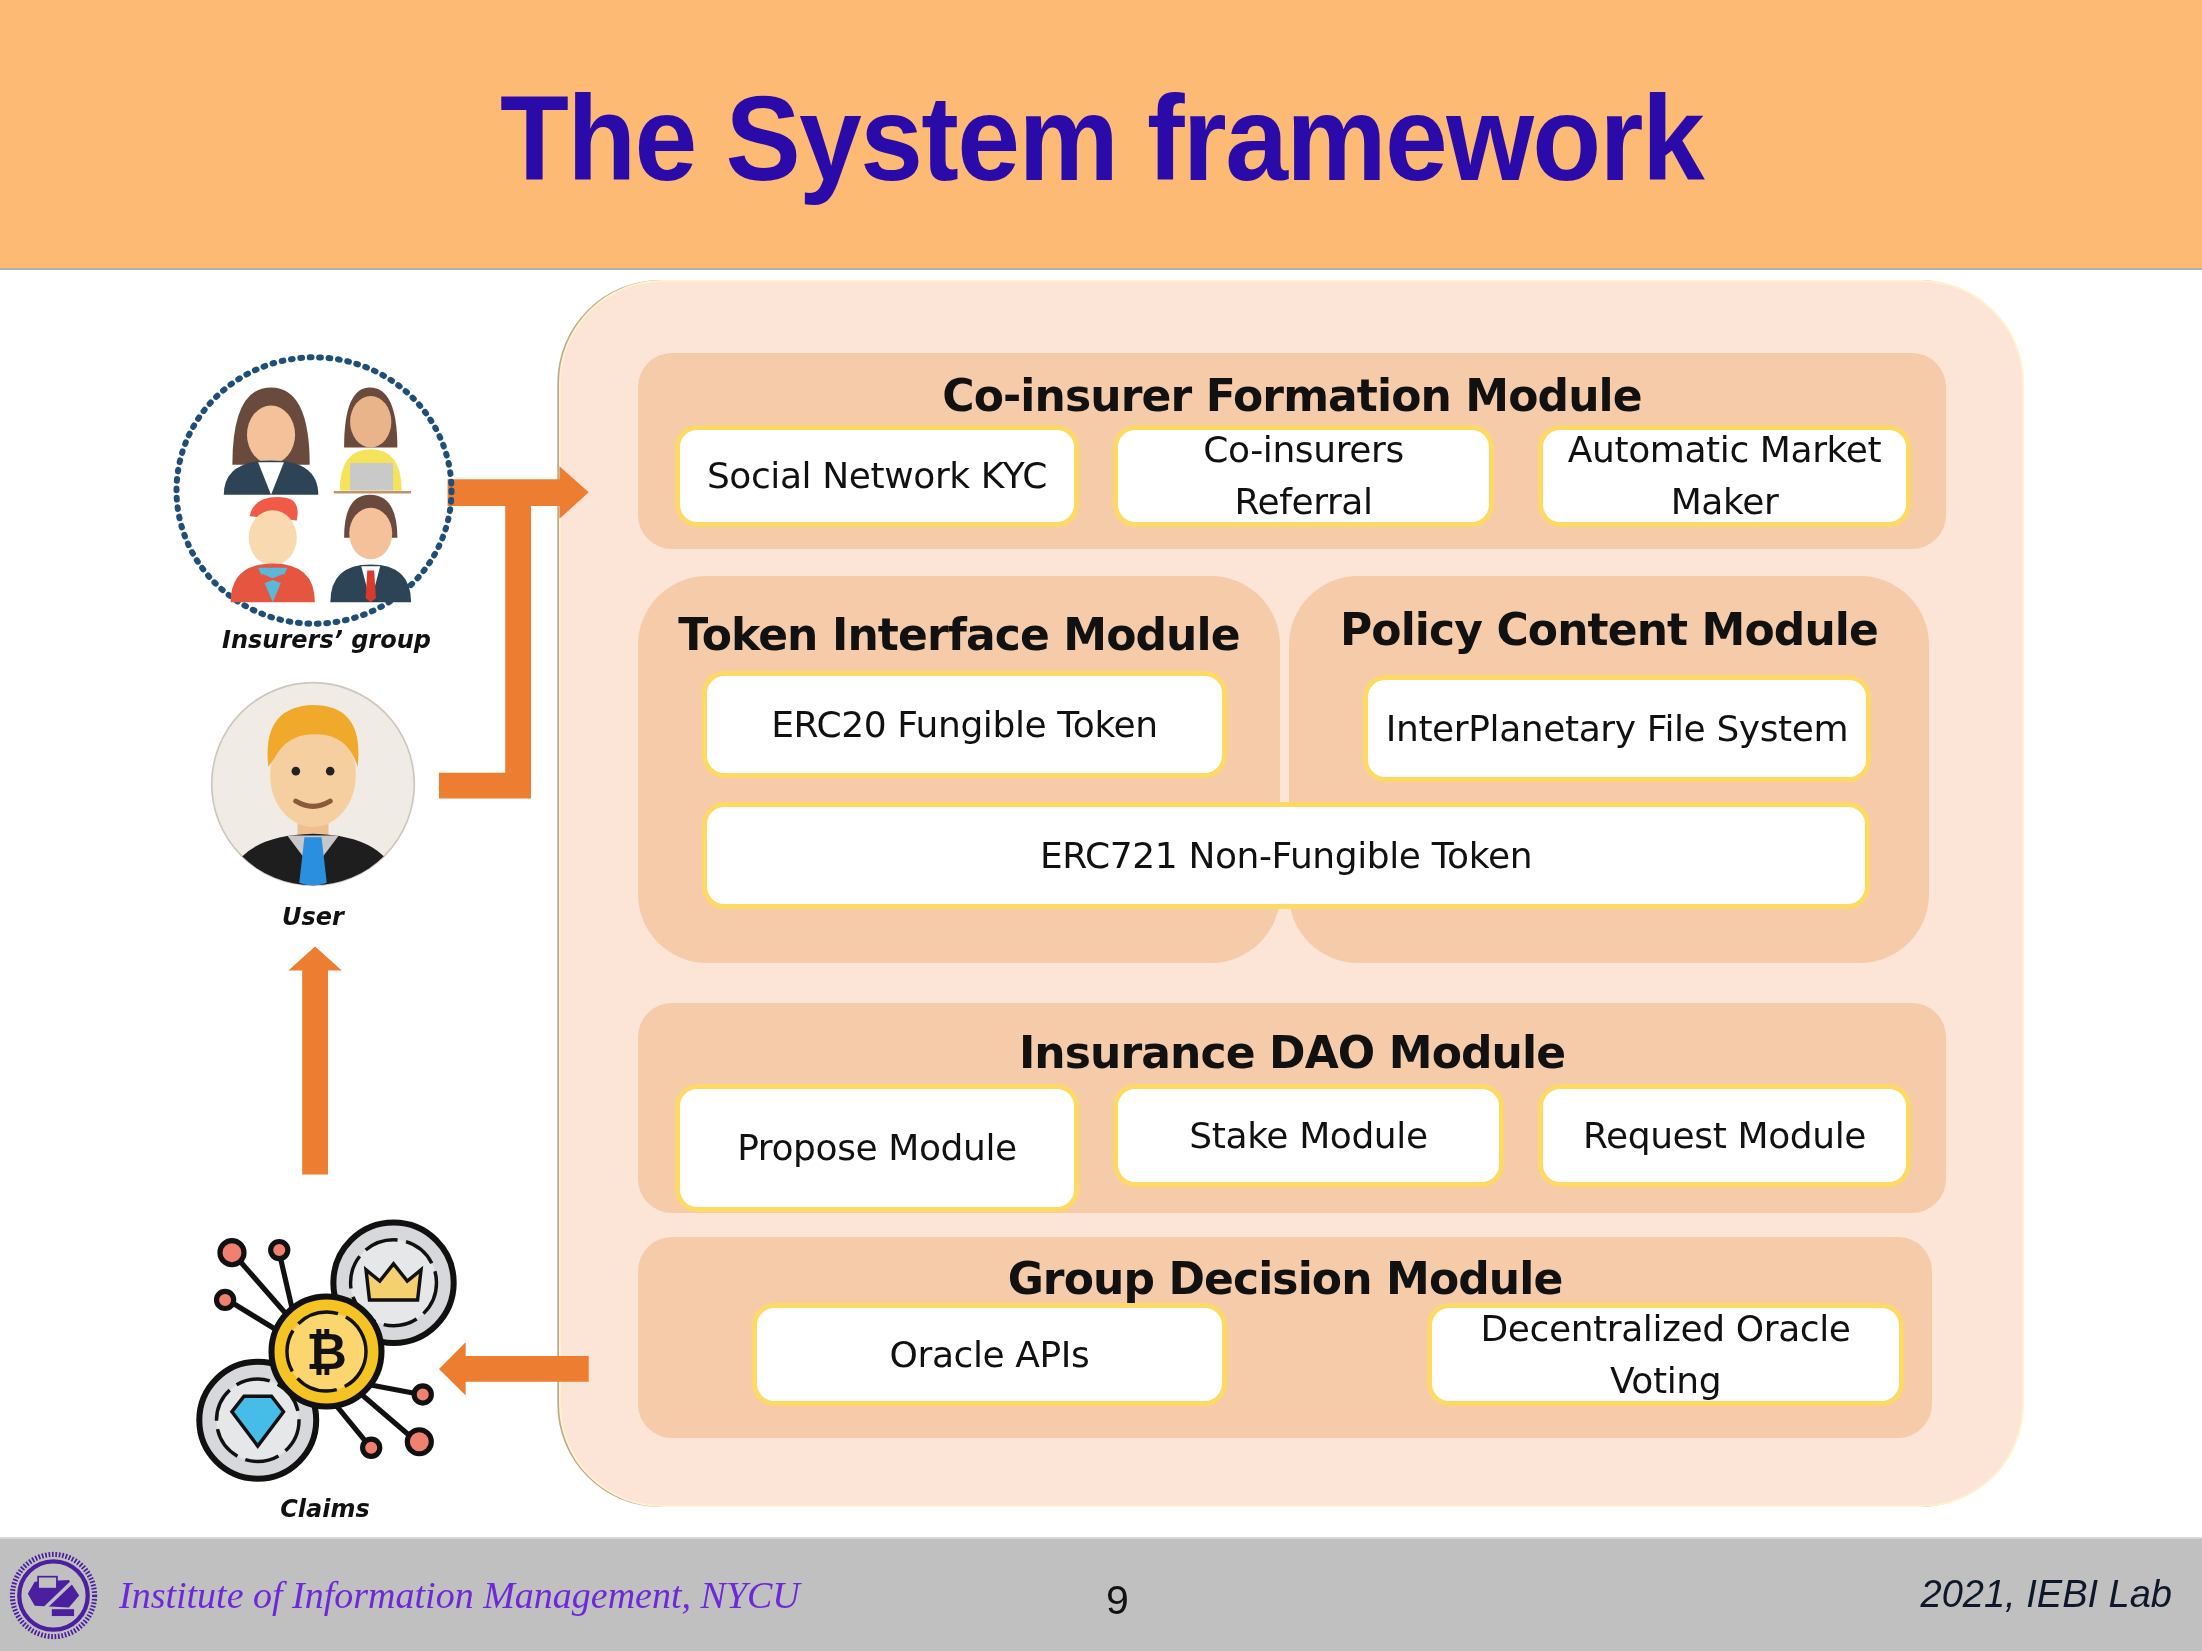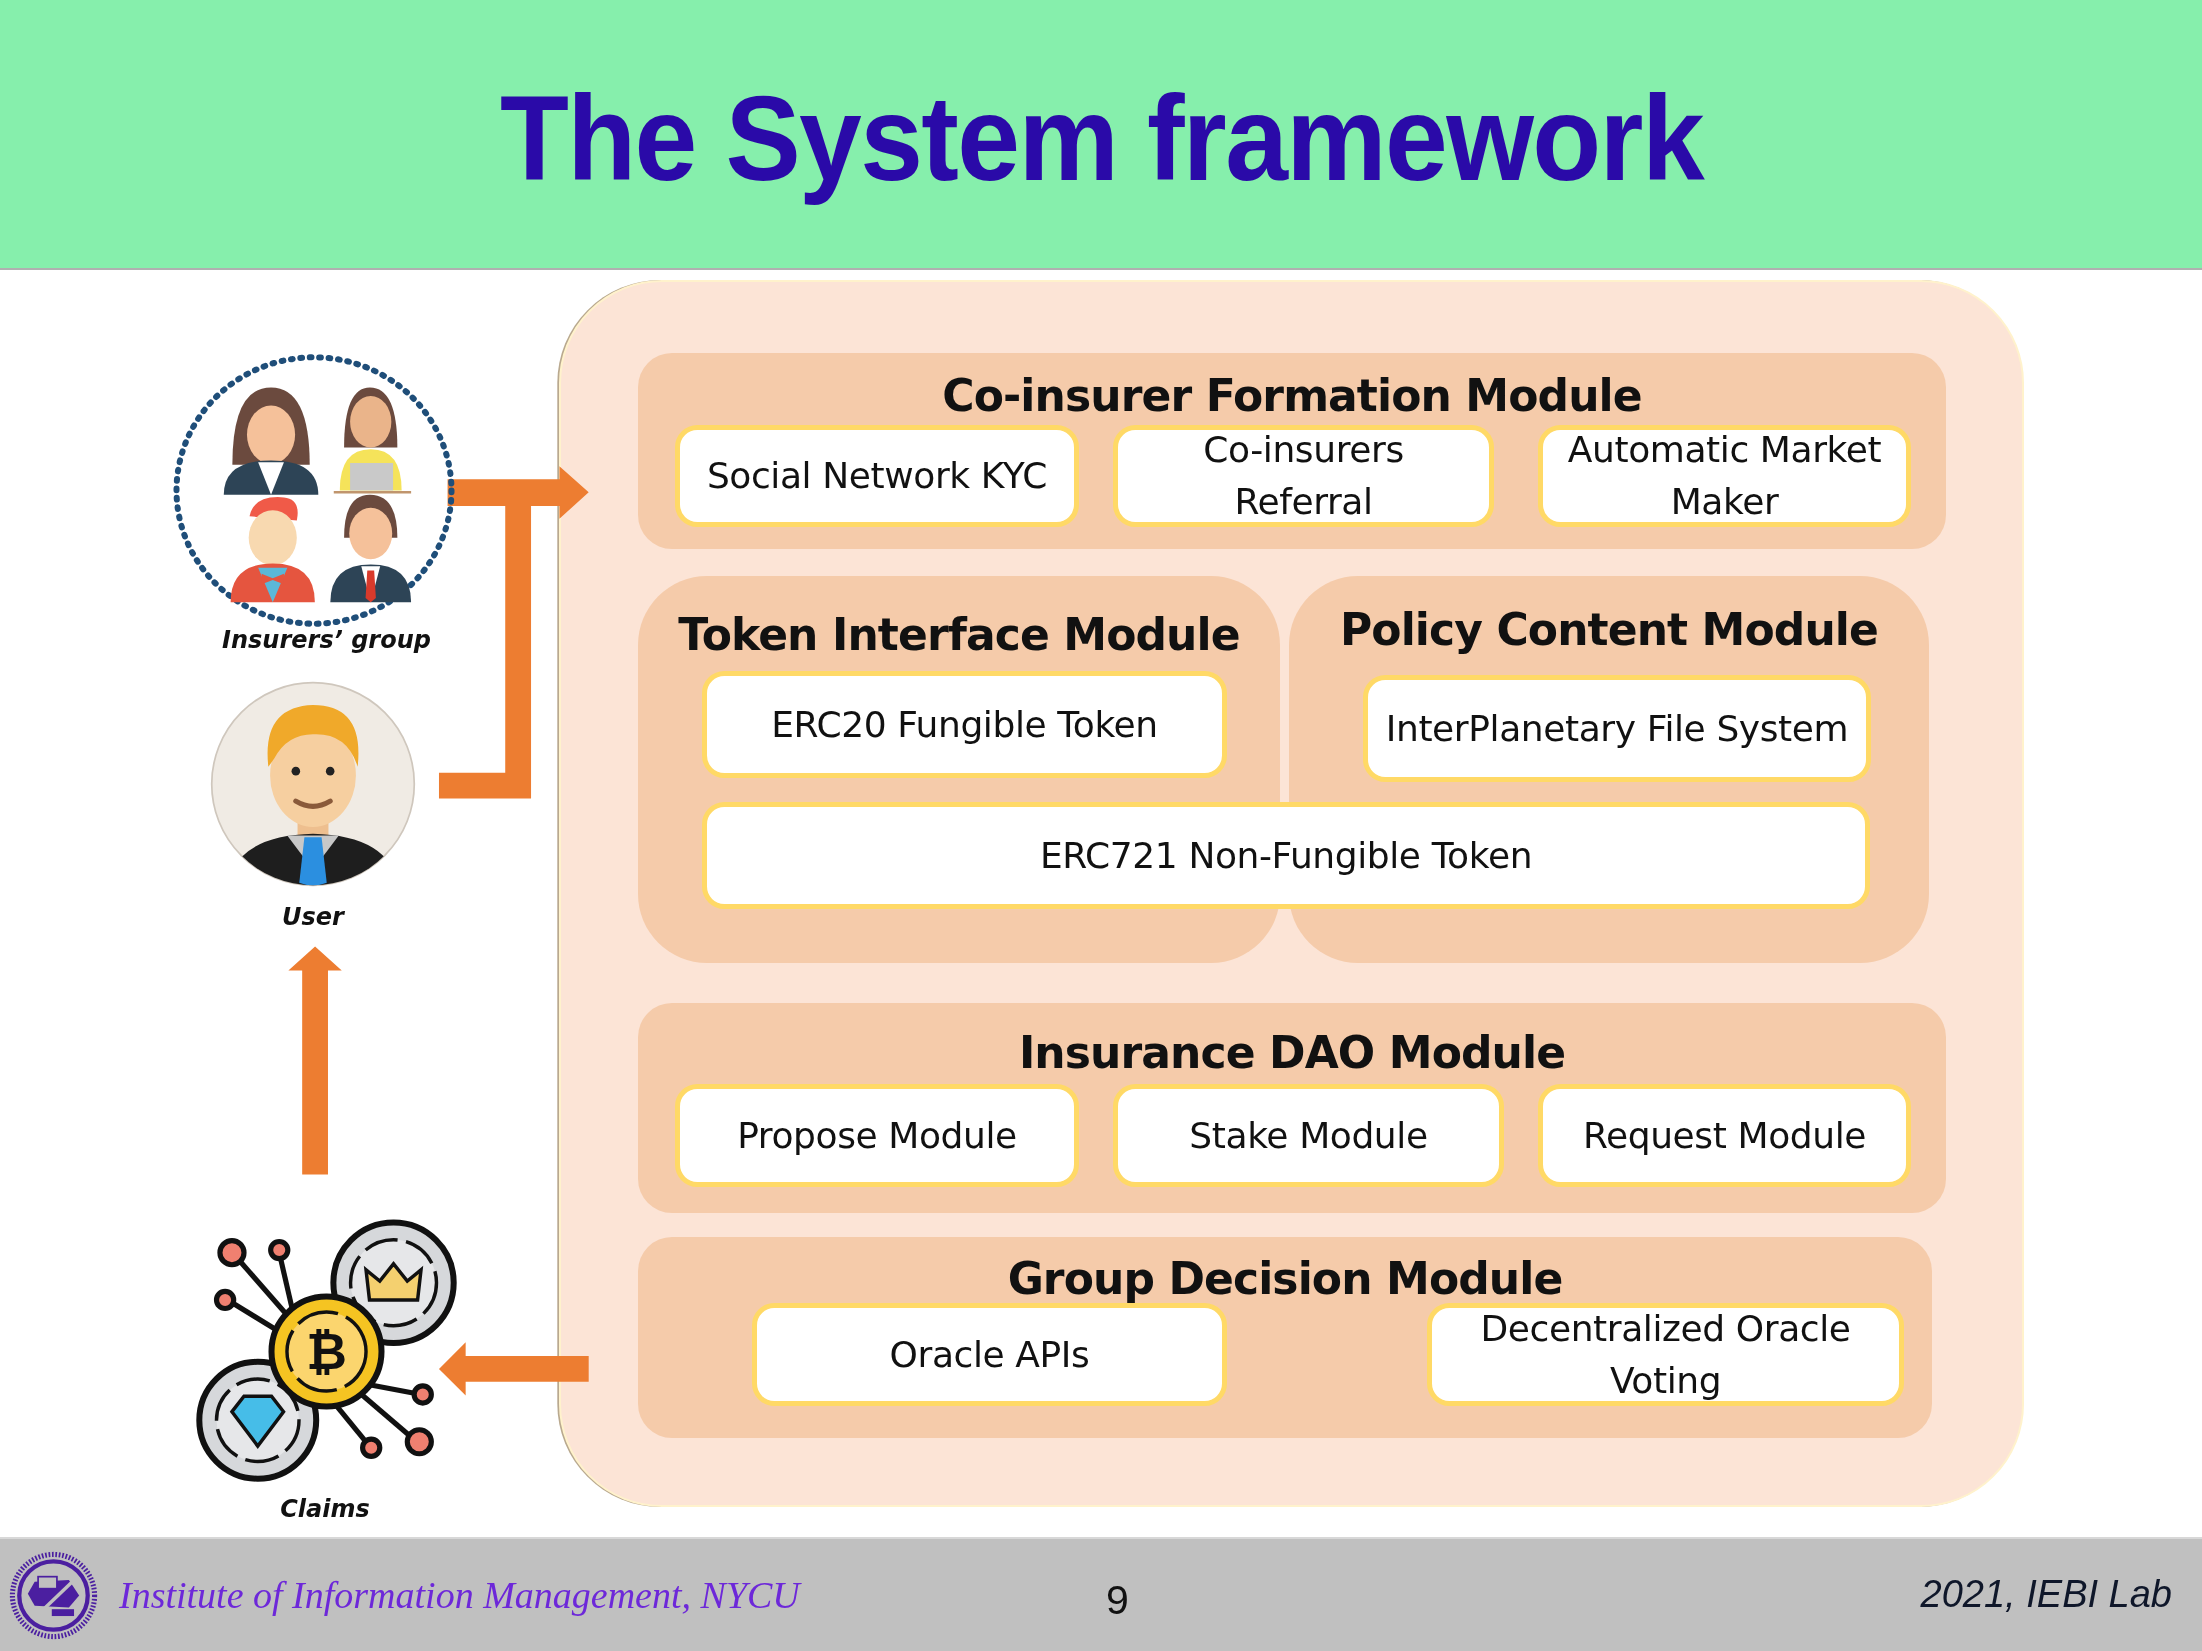--- a/index.html
+++ b/index.html
@@ -1,17 +1,17 @@
 <!DOCTYPE html>
 <html style="font-size:13.8px"><head>
 <meta charset="utf-8">
 <style>
   html, body { margin:0; padding:0; }
   body { width:2203px; height:1652px; position:relative; overflow:hidden; background:#ffffff; font-family:"DejaVu Sans", sans-serif; }
-  .header { position:absolute; left:0; top:0; width:2203px; height:268px; background:#86efac; border-bottom:2.6px solid #b0b0b0; }
+  .header { position:absolute; left:0; top:0; width:2203px; height:268px; background:#fdba74; border-bottom:2.6px solid #b0b0b0; }
   .title { position:absolute; left:0; width:2203px; top:69px; text-align:center; font-family:"Liberation Sans", sans-serif; font-weight:bold; font-size:120px; color:#2a0aa8; letter-spacing:-1.7px; transform:scaleX(0.94); }
   .footer { position:absolute; left:0; top:1537px; width:2203px; height:115px; background:#c0c0c0; border-top:2.6px solid #d8d8d8; }
   .footer-logo { position:absolute; left:8.6px; top:13.8px; width:89px; height:89px; }
   .footer-left { position:absolute; left:119px; top:34px; font-family:Liberation Serif, serif; font-style:italic; font-size:38px; color:#6d28d9; }
   .footer-page { position:absolute; left:1106px; top:38px; font-family:"Liberation Sans", sans-serif; font-size:41px; color:#111; }
   .footer-right { position:absolute; right:31px; top:34px; font-family:"Liberation Sans", sans-serif; font-style:italic; font-size:38px; color:#0f172a; }
 
   .outer { position:absolute; left:559px; top:280px; width:1461px; height:1223px; background:#fce4d6; border:2.6px solid #fff2cc; border-radius:103px; box-shadow:-1.7px 0 0 #b9a98f; }
   .module { position:absolute; background:#f5cbaa; border-radius:52px; }
   .mod-title { position:absolute; left:0; right:0; text-align:center; font-family:"DejaVu Sans", sans-serif; font-weight:bold; font-size:44px; color:#111; letter-spacing:-0.9px; }
@@ -45,21 +45,21 @@
 <div class="module" style="left:1289px; top:576px; width:640px; height:387px; border-radius:69px;">
   <div class="mod-title" style="top:27.5px;">Policy Content Module</div>
 </div>
 <div class="box" style="left:702px; top:671px; width:525px; height:107px;">ERC20 Fungible Token</div>
 <div class="box" style="left:1363px; top:675px; width:508px; height:107px;">InterPlanetary File System</div>
 <div class="box" style="left:702px; top:802px; width:1168px; height:107px;">ERC721 Non-Fungible Token</div>
 
 <div class="module" style="left:638px; top:1003px; width:1308px; height:210px; border-radius:34px;">
   <div class="mod-title" style="top:24px;">Insurance DAO Module</div>
 </div>
-<div class="box" style="left:675px; top:1084px; width:404px; height:103px;">Propose Module</div>
+<div class="box" style="left:675px; top:1084px; width:404px; height:128px;">Propose Module</div>
 <div class="box" style="left:1113px; top:1084px; width:391px; height:103px;">Stake Module</div>
 <div class="box" style="left:1538px; top:1084px; width:373px; height:103px;">Request Module</div>
 
 <div class="module" style="left:638px; top:1237px; width:1294px; height:201px; border-radius:34px;">
   <div class="mod-title" style="top:16px;">Group Decision Module</div>
 </div>
 <div class="box" style="left:752px; top:1303px; width:475px; height:103px;">Oracle APIs</div>
 <div class="box" style="left:1427px; top:1303px; width:477px; height:103px; white-space:pre-line;"><span>Decentralized Oracle
 Voting</span></div>
 

